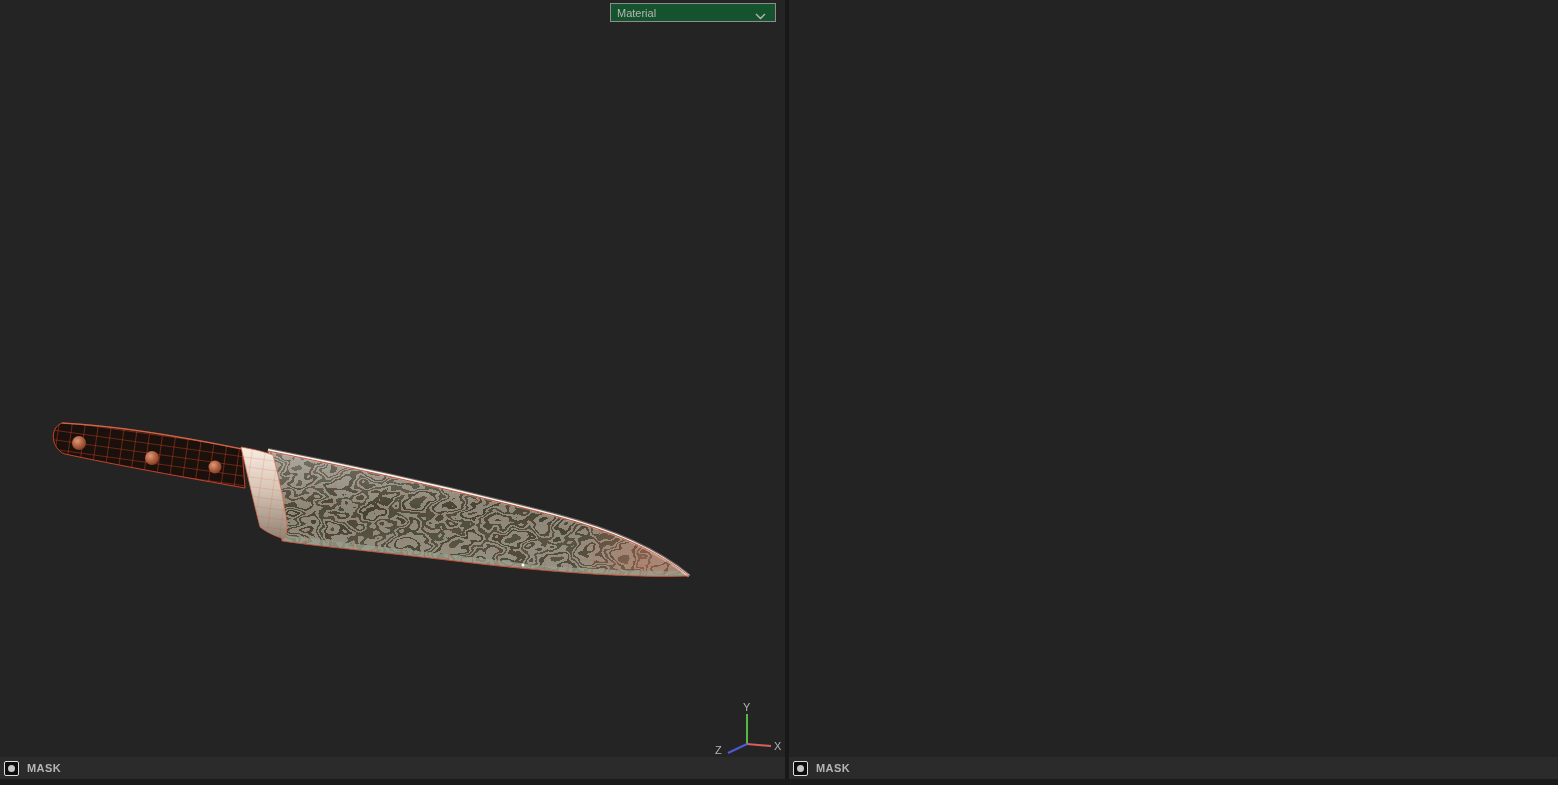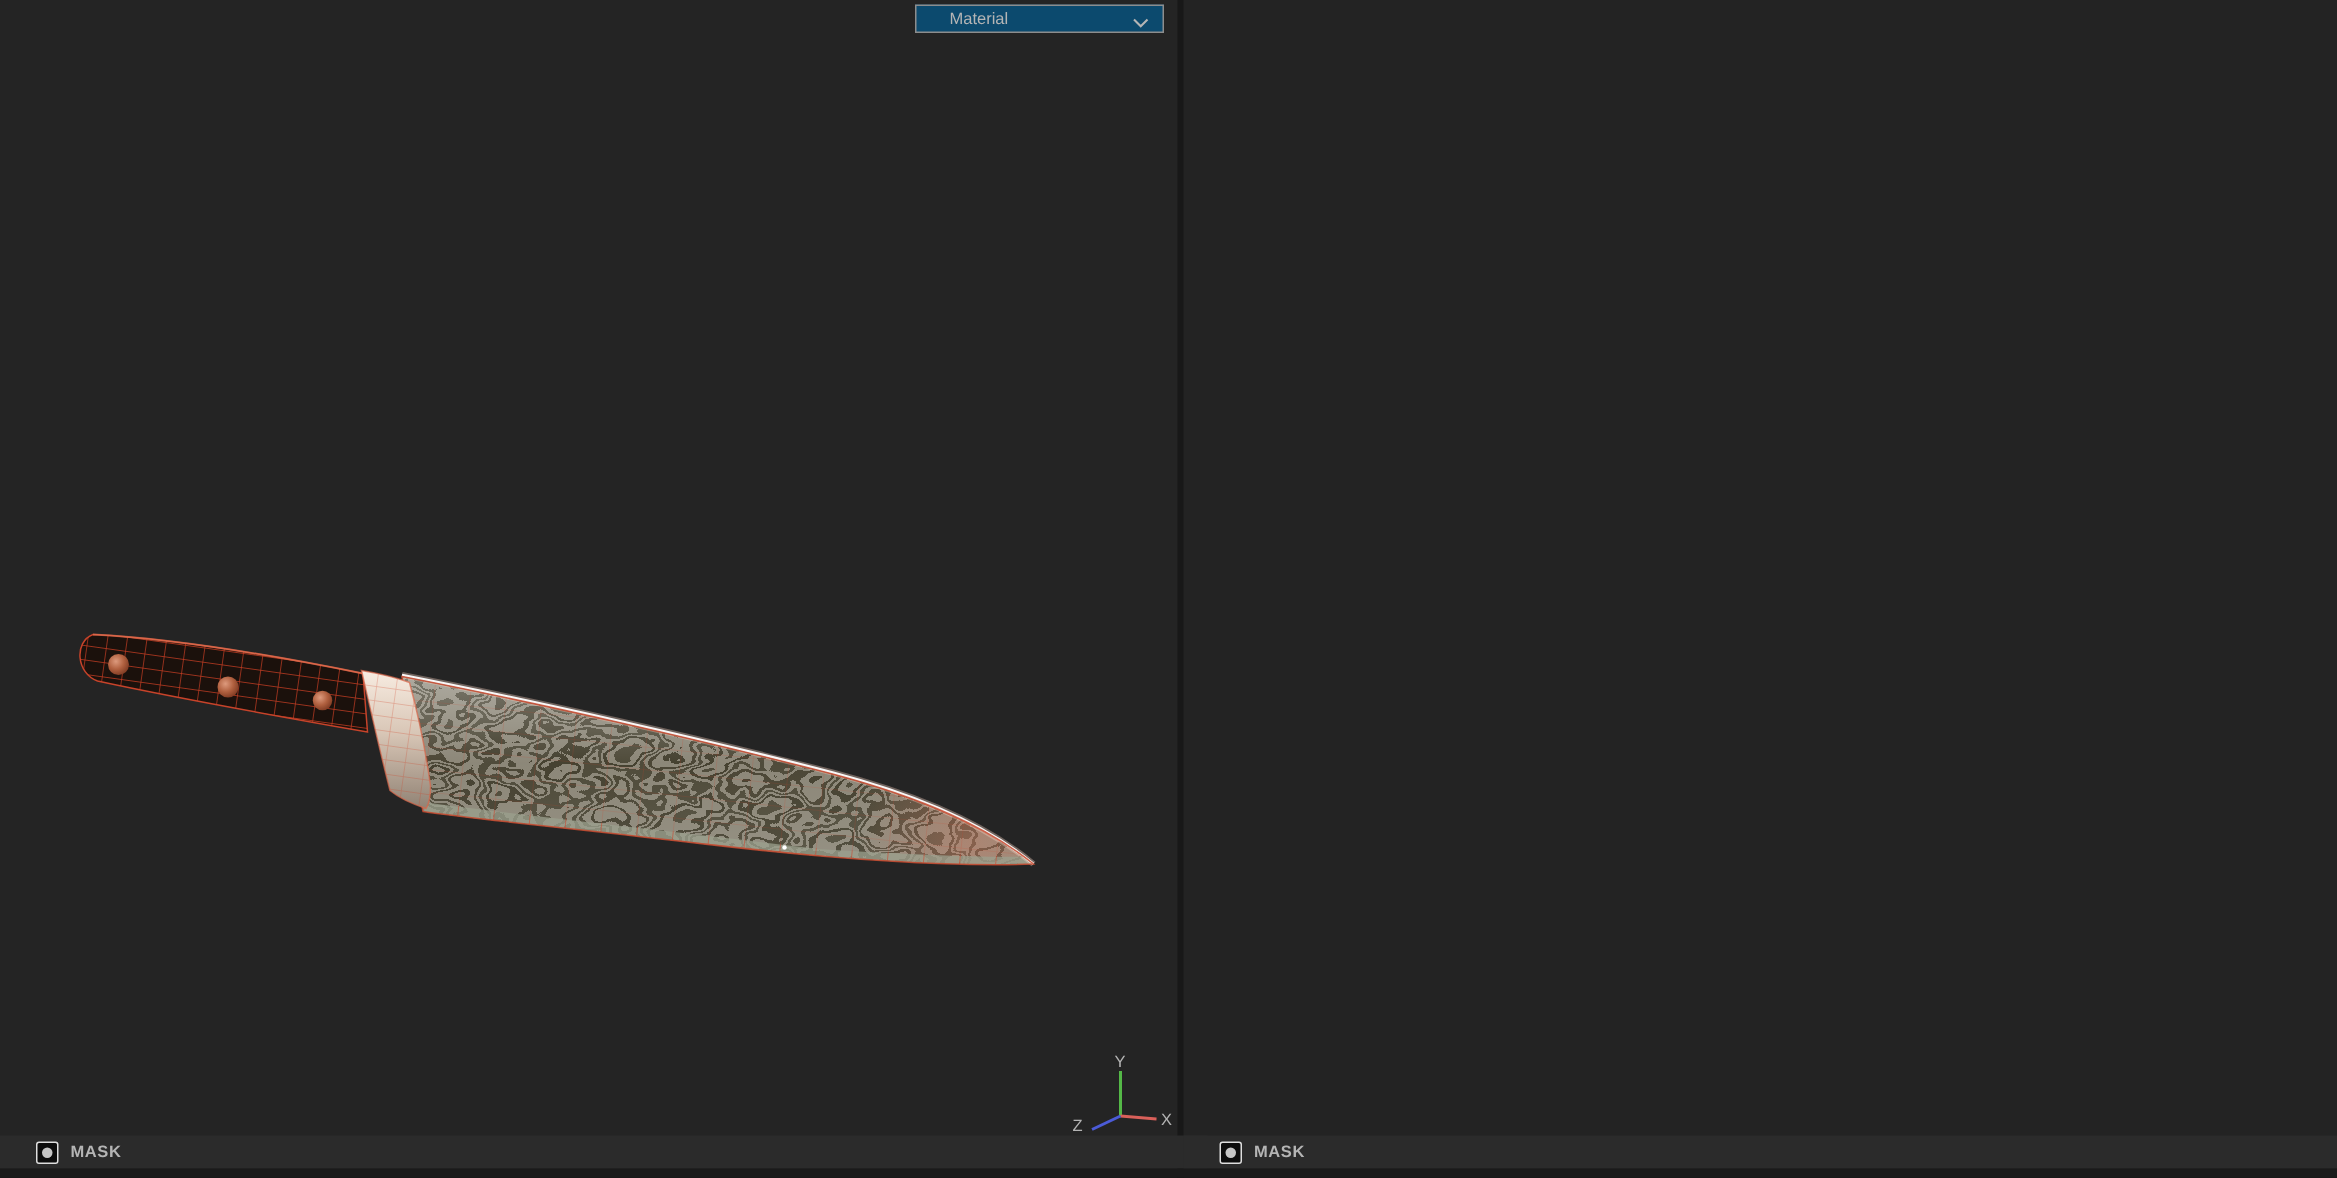--- a/index.html
+++ b/index.html
@@ -4,27 +4,27 @@
 <style>
   html,body{margin:0;padding:0;background:#111;}
   .stage{position:relative;width:1558px;height:785px;overflow:hidden;
          font-family:"Liberation Sans",sans-serif;background:#232323;}
   .panel{position:absolute;top:0;height:785px;}
   .panel.left{left:0;width:785px;background:#242424;}
   .panel.right{left:789px;width:769px;background:#232323;}
   .divider{position:absolute;left:785px;top:0;width:4px;height:785px;background:#181818;}
   svg.layer{position:absolute;top:0;left:0;display:block;}
   .dropdown{position:absolute;top:3px;height:19px;box-sizing:border-box;
-    background:#0c4a6e;border:1px solid #8d8d8d;color:#b5b5b5;font-size:11px;
-    display:flex;align-items:center;padding-left:22px;}
+    background:#14532d;border:1px solid #8d8d8d;color:#b5b5b5;font-size:11px;
+    display:flex;align-items:center;padding-left:6px;}
   .dd-left{left:610px;width:166px;}
   .chev{position:absolute;top:6px;}
   .dd-left .chev{right:9px;}
   .footer{position:absolute;top:757px;height:22px;background:#2b2b2b;
-    display:flex;align-items:center;padding-left:20px;}
+    display:flex;align-items:center;}
   .footer.fl{left:0;width:785px;}
   .footer.fr{left:789px;width:769px;}
   .bottom-strip{position:absolute;left:0;top:779px;width:1558px;height:6px;background:#1a1a1a;}
   .mask-chip{display:flex;align-items:center;margin-left:4px;cursor:default;}
   .mask-icon{width:13px;height:13px;border:1px solid #dedede;border-radius:2px;
     background:#0d0d0d;display:flex;align-items:center;justify-content:center;}
   .mask-icon i{width:7px;height:7px;border-radius:50%;background:#c6c6c6;display:block;}
   .mask-label{margin-left:8px;font-size:11px;font-weight:700;color:#b5b5b5;letter-spacing:.4px;}
   .gizmo{position:absolute;}
   .gz-left{left:710px;top:694px;}

